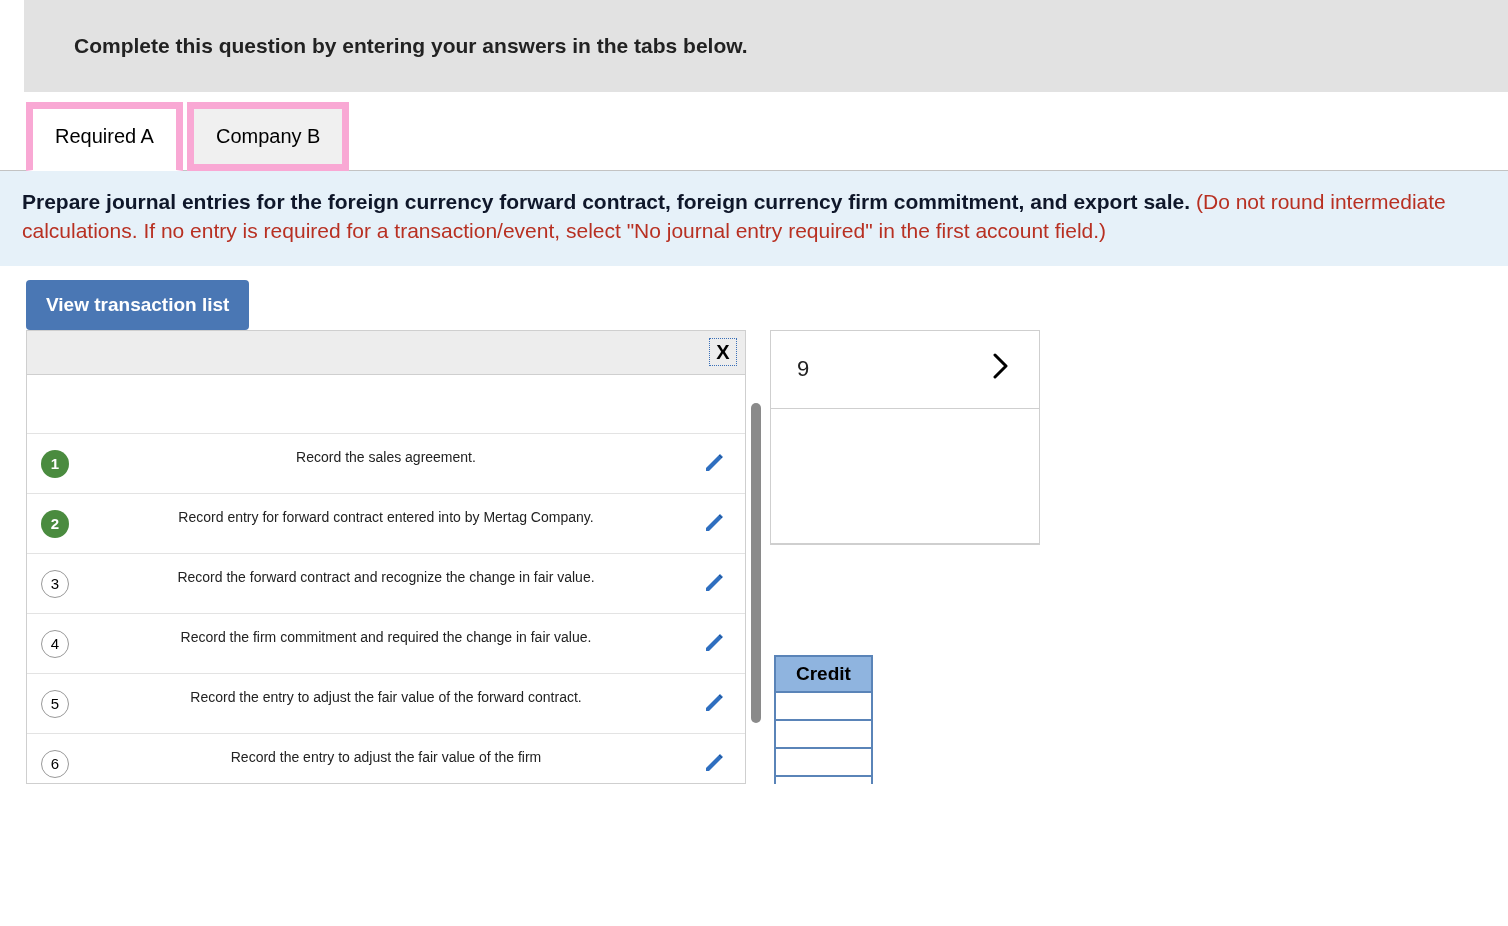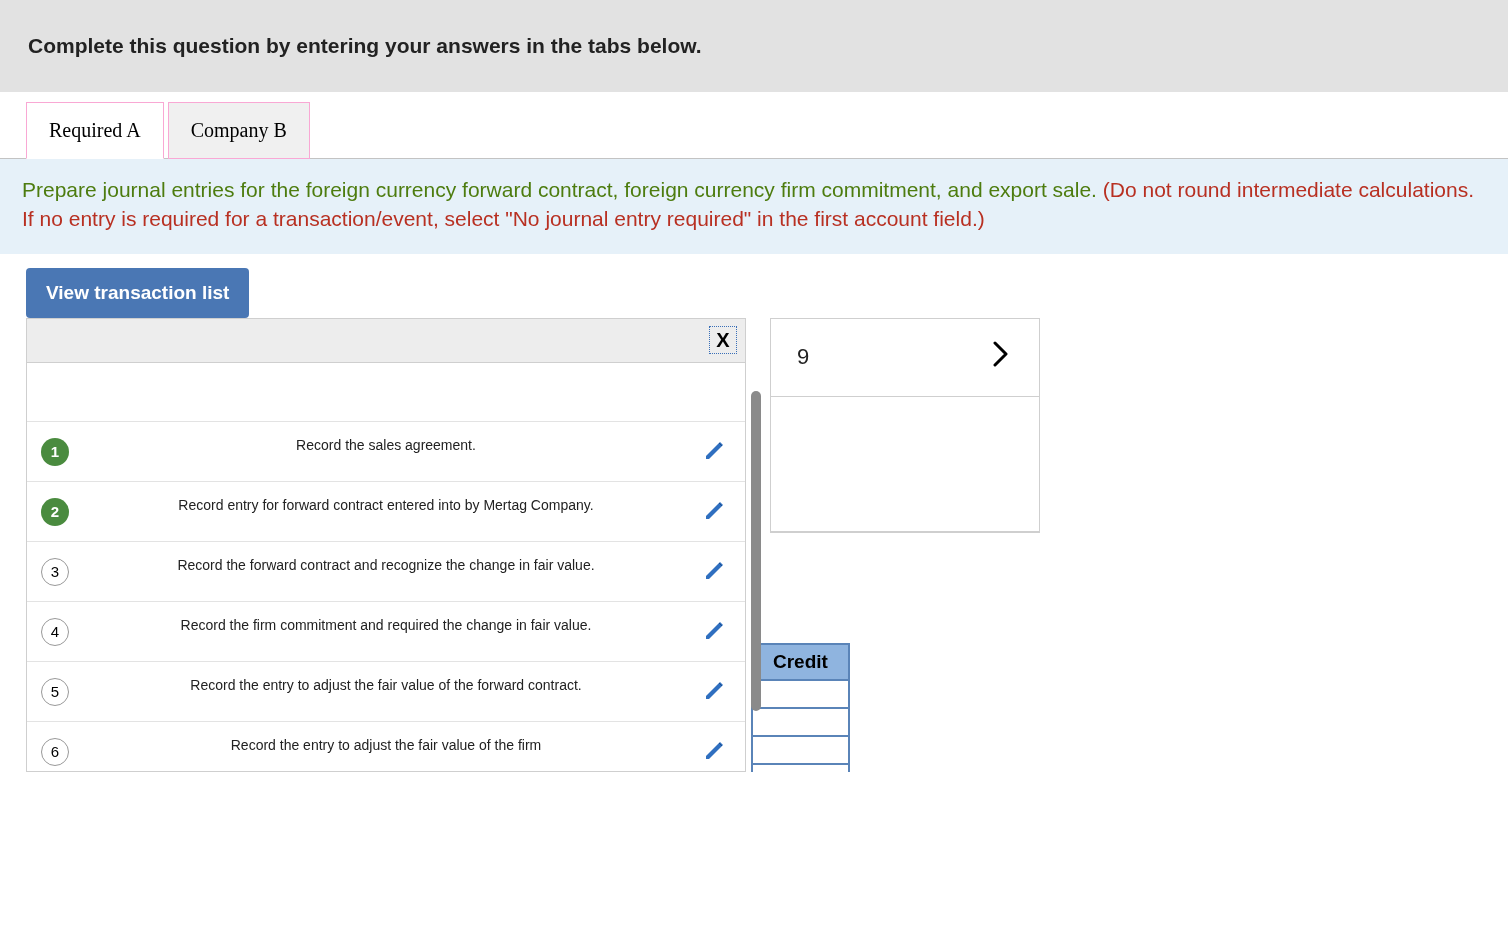--- a/index.html
+++ b/index.html
@@ -5,53 +5,53 @@
   * { box-sizing: border-box; margin: 0; padding: 0; }
   body {
     font-family: -apple-system, BlinkMacSystemFont, "Segoe UI", Helvetica, Arial, sans-serif;
     font-size: 20px;
     color: #000;
     background: #fff;
     width: 1508px;
   }
   .instruction-banner {
     background: #e2e2e2;
-    padding: 34px 28px;
+    padding: 34px 50px;
     font-size: 21px;
     font-weight: 700;
     color: #222;
+    margin-left: 24px;
   }
   .tabs-row {
     display: flex;
     margin: 10px 0 0 26px;
     gap: 4px;
   }
   .tab {
-    border: 1px solid #f9a8d4;
+    border: 7px solid #f9a8d4;
     padding: 16px 22px;
     font-size: 20px;
     background: #f0f0f0;
     cursor: pointer;
-    font-family: Liberation Serif, serif;
   }
   .tab.active {
     background: #fff;
     border-bottom: 1px solid #fff;
     position: relative;
     z-index: 2;
   }
   .prompt-panel {
     background: #e6f1f9;
     border-top: 1px solid #c3c3c3;
     margin-top: -1px;
     padding: 16px 22px 20px 22px;
     font-size: 21px;
     line-height: 1.4;
   }
-  .prompt-panel .black { color: #4d7c0f; }
+  .prompt-panel .black { color: #0f172a; font-weight: bold; }
   .prompt-panel .red { color: #b83022; }
   .view-btn-wrap { margin: 14px 14px 0 26px; position: relative; }
   .view-btn {
     background: #4a77b4;
     color: #fff;
     font-weight: 700;
     font-size: 19px;
     padding: 14px 20px;
     border: none;
     border-radius: 4px;
@@ -95,21 +95,21 @@
     user-select: none;
   }
   .worksheet-body {
     height: 135px;
     border-bottom: 1px solid #cfcfcf;
     background: #fff;
   }
   .credit-table-wrap {
     position: absolute;
     top: 325px;
-    left: 725px;
+    left: 748px;
   }
   .credit-table {
     border-collapse: collapse;
   }
   .credit-table th {
     background: #8fb4df;
     border: 2px solid #5a84b8;
     font-size: 19px;
     font-weight: 700;
     padding: 6px 20px;

